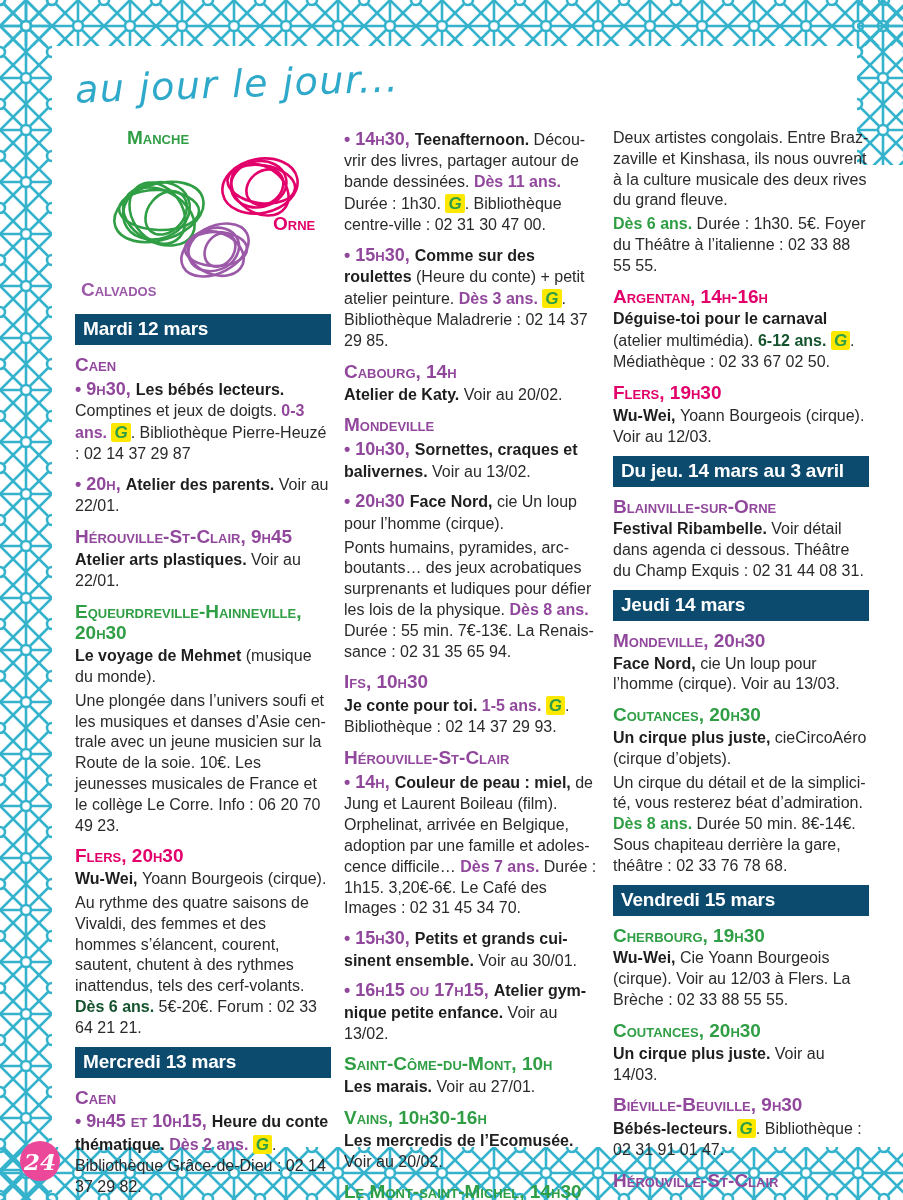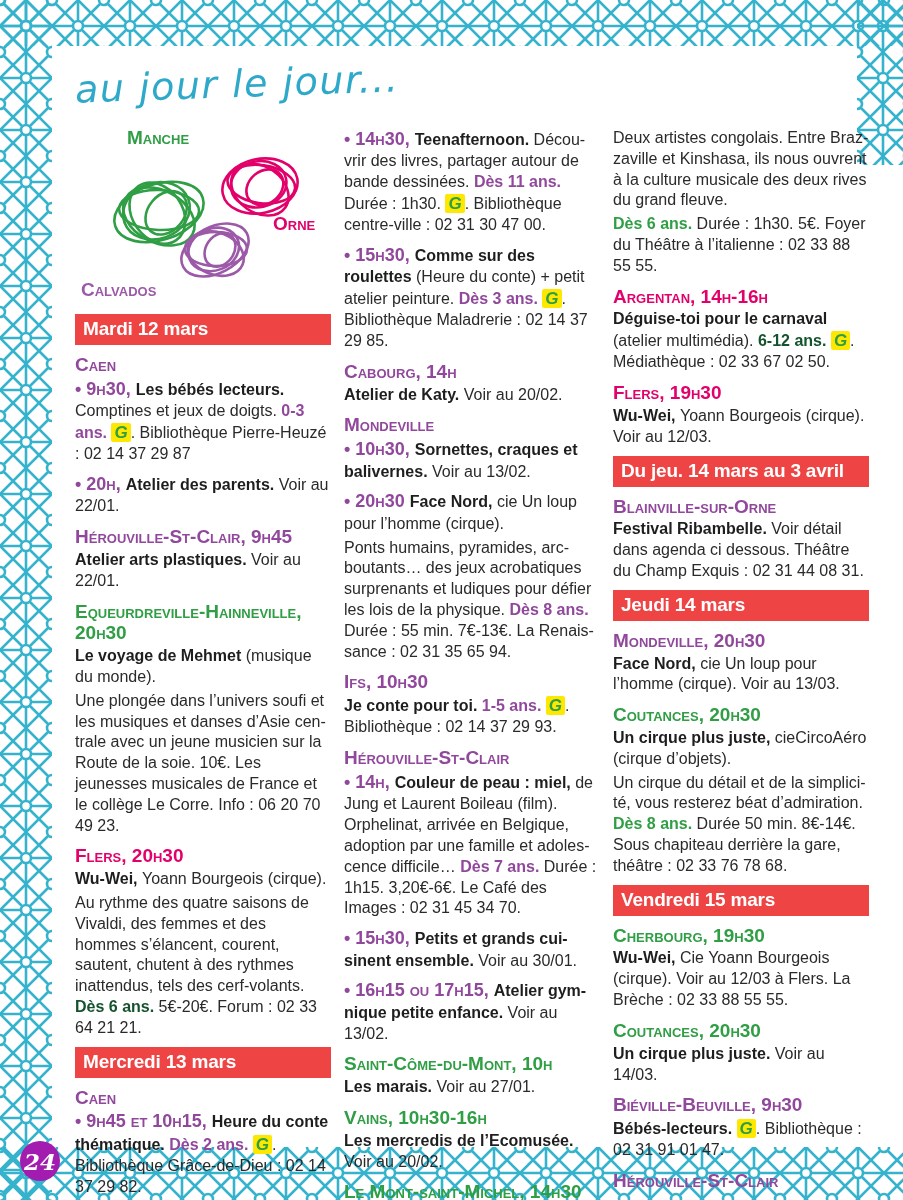--- a/index.html
+++ b/index.html
@@ -7,38 +7,38 @@
         font-family:"Liberation Sans",sans-serif;color:#262626;}
   .pattern-strip{position:absolute;}
   #content{position:absolute;left:75px;top:62px;width:794px;}
   #title-row{display:flex;align-items:baseline;gap:16px;height:56px;}
   #page-title{font-size:46px;font-weight:bold;color:#141414;letter-spacing:-1px;}
   #page-title-script{font-size:38px;font-style:italic;color:#2fa9c9;letter-spacing:1.5px;
         transform:rotate(-2deg);font-family:"DejaVu Sans",sans-serif;}
   #columns{display:flex;gap:13px;margin-top:4px;}
   .column{width:256px;}
   #map-figure{margin:2px 0 4px;}
-  .day-header{margin:0 0 5px;background:#ef4444;color:#fff;font-weight:bold;
+  .day-header{margin:0 0 5px;background:#0c4a6e;color:#fff;font-weight:bold;
         font-size:19px;letter-spacing:-0.2px;white-space:nowrap;padding:4px 0 5px 8px;}
   .city{margin:9px 0 1px;font-variant:small-caps;font-weight:bold;font-size:19px;line-height:1.15;}
   .city-p{color:#91489c;} .city-g{color:#2f9e44;} .city-k{color:#e2006a;}
   .entry{margin:6px 0 8px;font-size:16px;line-height:1.3;}
   .entry.cont{margin-top:-5px;}
   .city + .entry{margin-top:2px;}
   .bullet{color:#91489c;font-weight:bold;font-size:18px;}
   .seg-t{color:#91489c;font-weight:bold;font-variant:small-caps;font-size:18px;}
   .seg-b{font-weight:bold;color:#1e1e1e;}
   .seg-r{color:#2a2a2a;}
   .seg-ap{color:#91489c;font-weight:bold;}
   .seg-ag{color:#2f9e44;font-weight:bold;}
   .seg-ak{color:#14532d;font-weight:bold;}
   .g-icon{background:#ffe800;color:#2f9e44;font-weight:bold;font-style:italic;
         padding:0 3px;border-radius:2px;font-size:17px;}
   #page-number{position:absolute;left:20px;top:1141px;width:40px;height:40px;border-radius:50%;
-        background:#a21caf;color:#fff;display:flex;align-items:center;justify-content:center;
+        background:#ec4899;color:#fff;display:flex;align-items:center;justify-content:center;
         font-family:"DejaVu Serif",serif;font-style:italic;font-weight:bold;font-size:23px;z-index:5;}
   svg text.map-label{font-family:"Liberation Sans",sans-serif;font-weight:bold;
         font-variant:small-caps;font-size:19px;}
 </style>
 </head>
 <body>
 
 <div id="page">
 
   <svg class="pattern-strip" style="left:0;top:0;" width="903" height="46">

